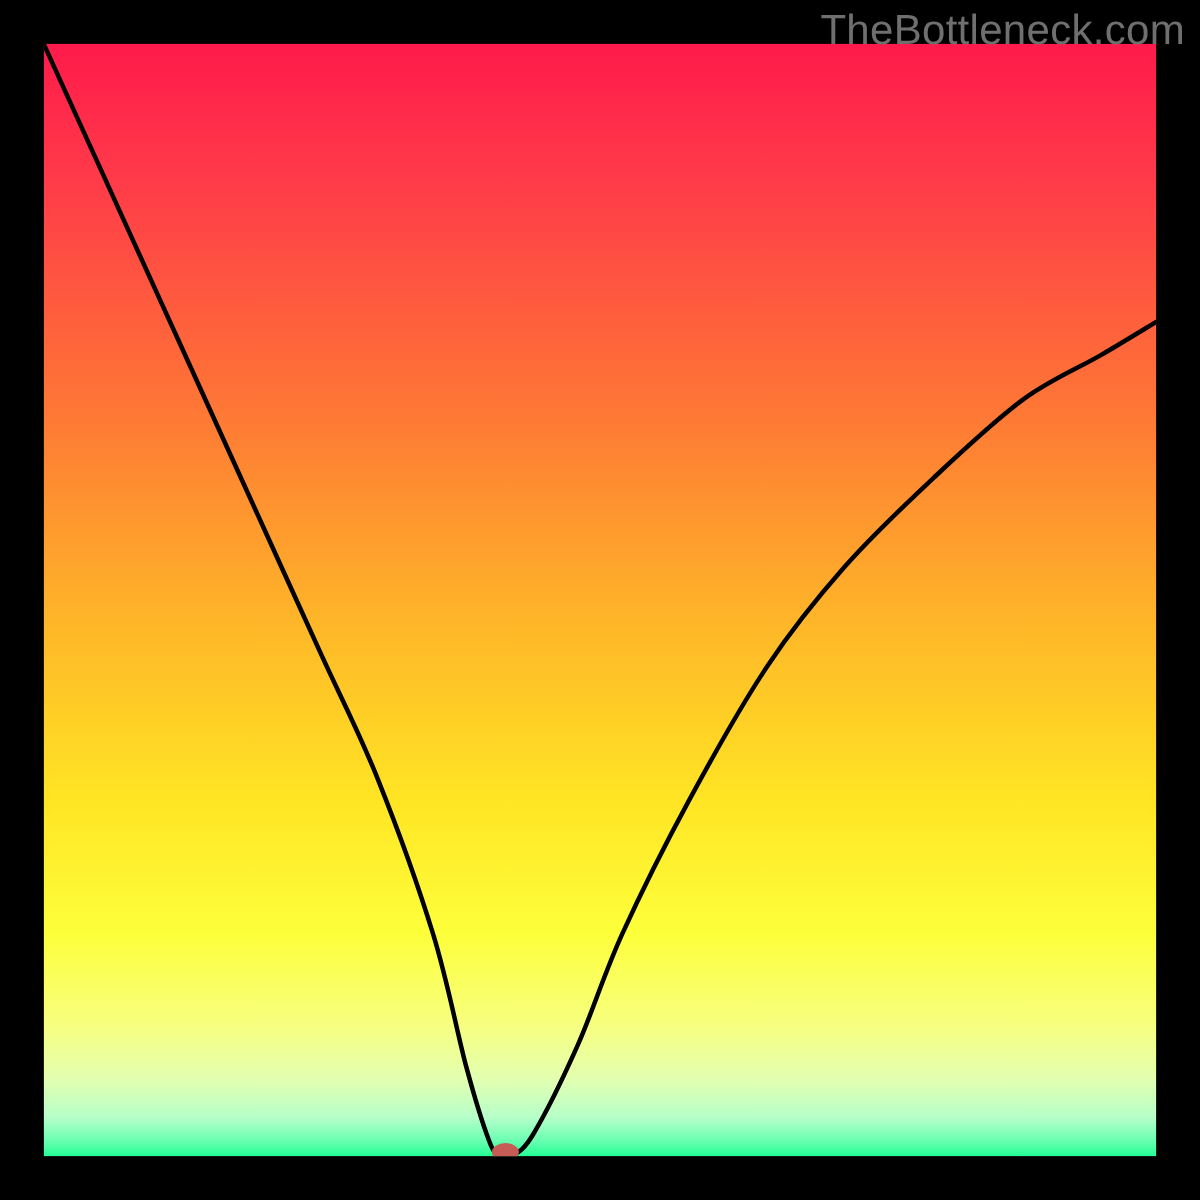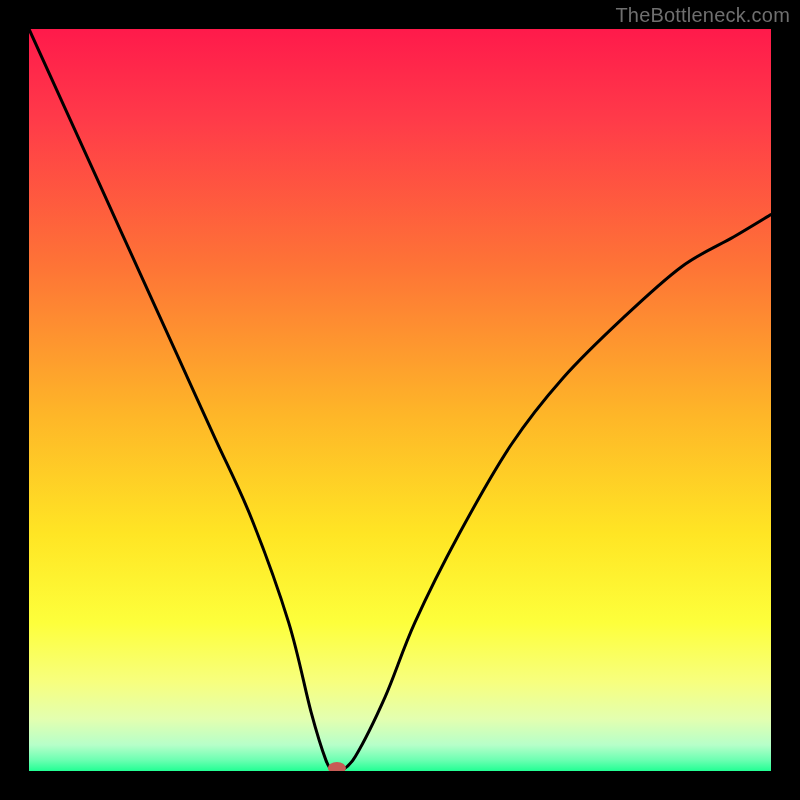--- a/index.html
+++ b/index.html
@@ -16,21 +16,21 @@
     top: 0;
     width: 800px;
     height: 800px;
     background: #000;
   }
   .watermark {
     position: absolute;
     top: 4px;
     right: 10px;
     color: #6f6f6f;
-    font-size: 20px;
+    font-size: 28px;
     font-weight: 500;
     letter-spacing: 0.2px;
     z-index: 5;
     user-select: none;
   }
   .plot {
     position: absolute;
     left: 29px;
     top: 29px;
     width: 742px;

